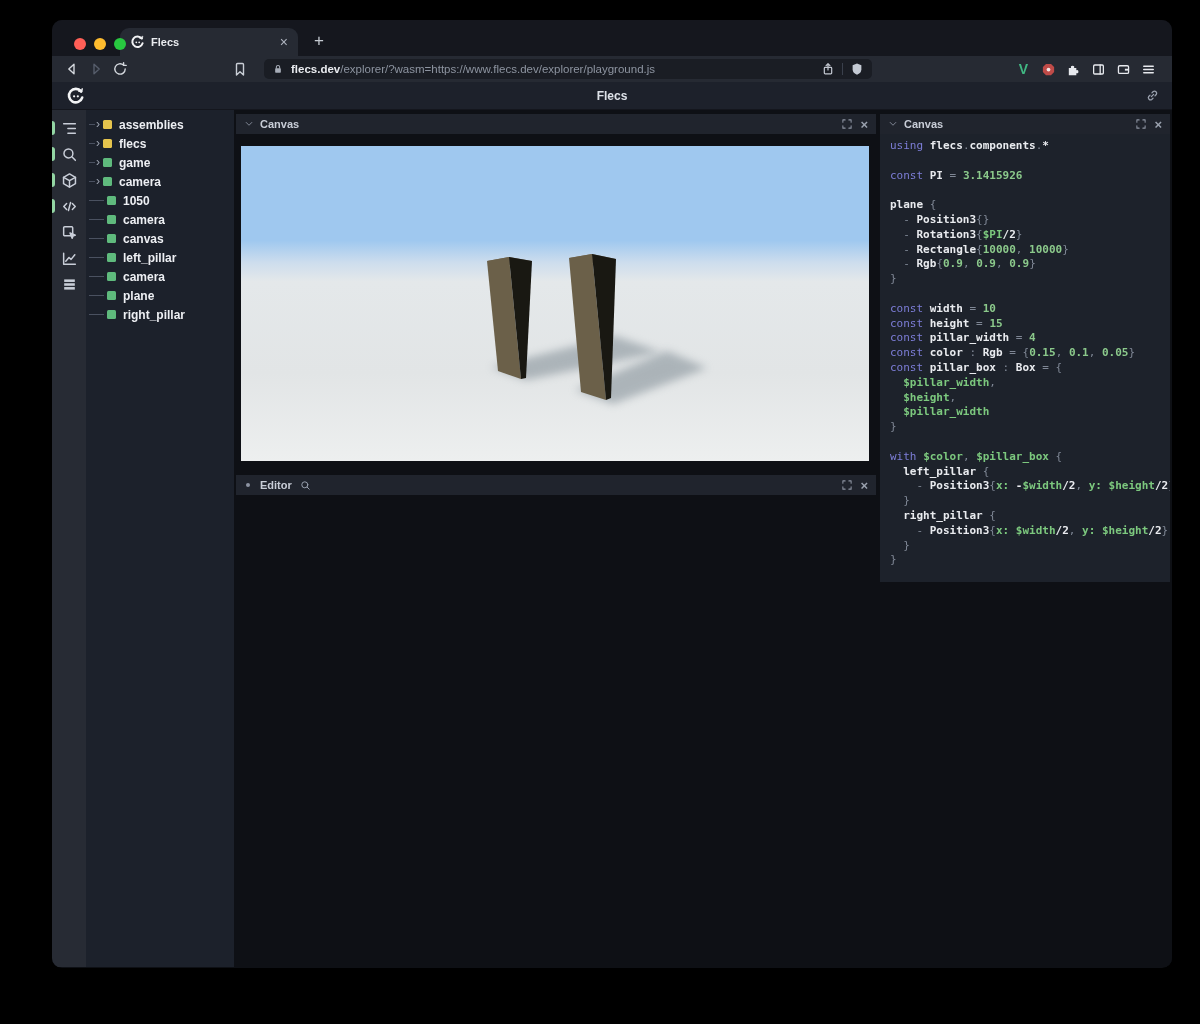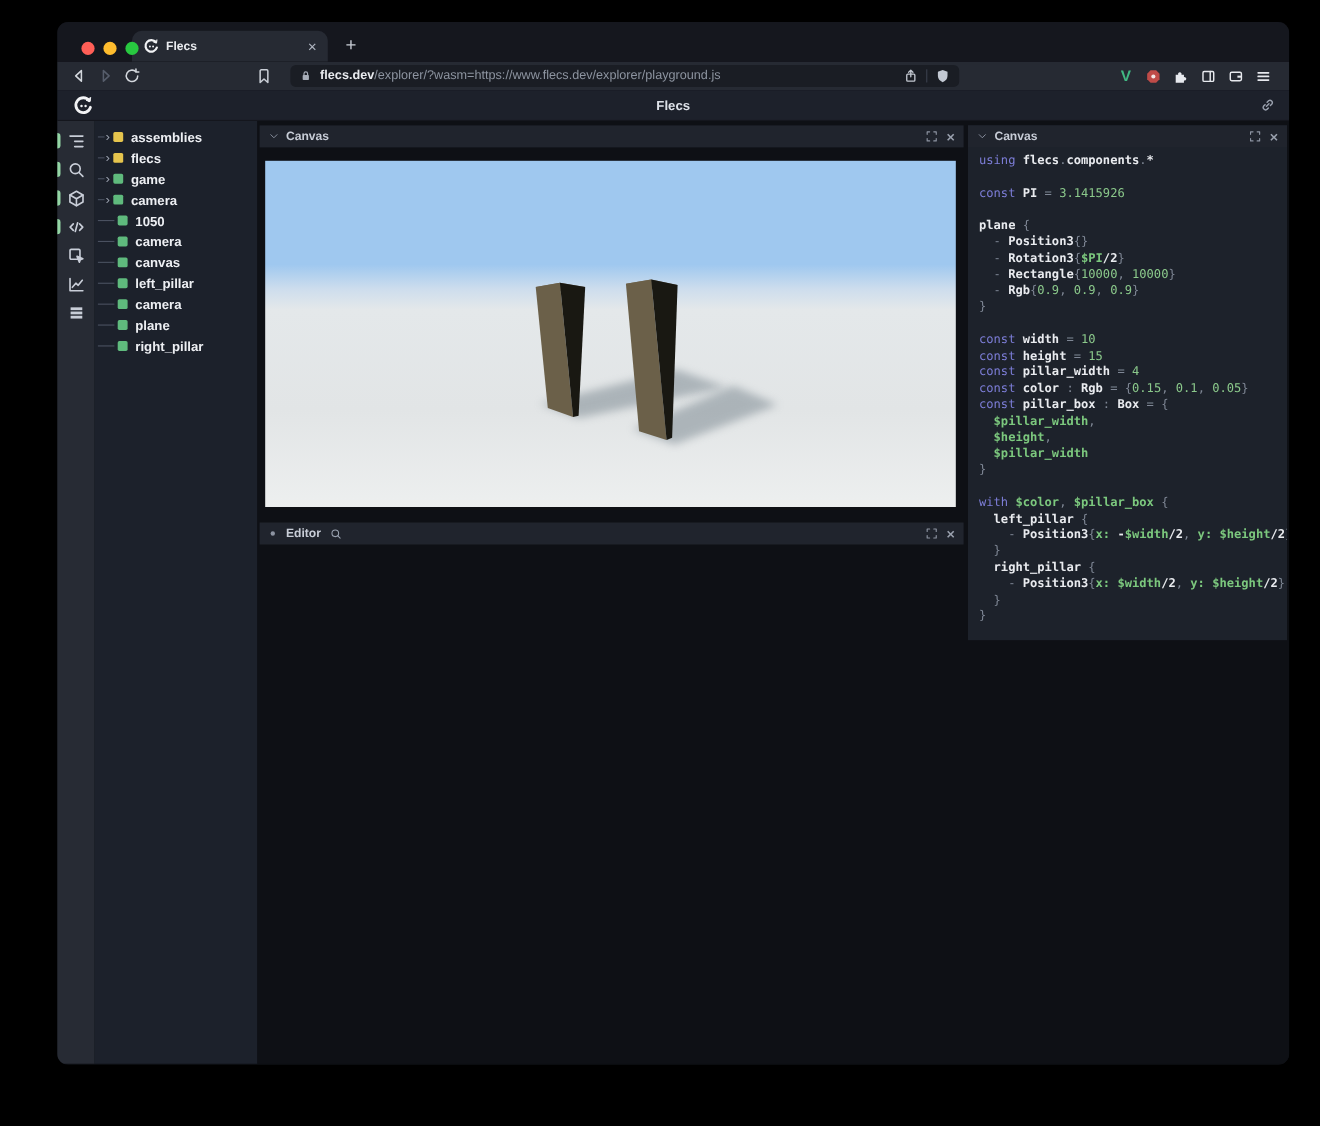--- a/index.html
+++ b/index.html
@@ -60,21 +60,21 @@
   .mag{color:#9aa2b0;display:flex;margin-left:2px;}
   .canvas-header{left:2px;top:4px;width:640px;}
   .scene{position:absolute;left:7px;top:36px;width:628px;height:315px;}
   .search-header{left:2px;top:365px;width:640px;}
   .editor{position:absolute;left:646px;top:4px;width:290px;height:468px;background:#1d222b;}
   .code{position:absolute;left:0;top:20px;right:0;bottom:0;padding:5px 0 0 10px;overflow:hidden;
         font-family:"DejaVu Sans Mono",monospace;font-size:11px;line-height:14.8px;white-space:pre;}
   .tk-k{color:#7d7ed8;margin-top:17px;}
   .tk-i{color:#e9ebef;font-weight:700;}
   .tk-p{color:#7f8795;}
-  .tk-n{color:#8bc98b;font-weight:400;}
+  .tk-n{color:#8bc98b;font-weight:700;}
   .tk-v{color:#7cc87e;font-weight:700;}
   .tk-t{color:#e9ebef;font-weight:700;}
 </style>
 </head>
 <body>
 
 <div class="window">
 
   <div class="tabbar">
     <div class="lights">

